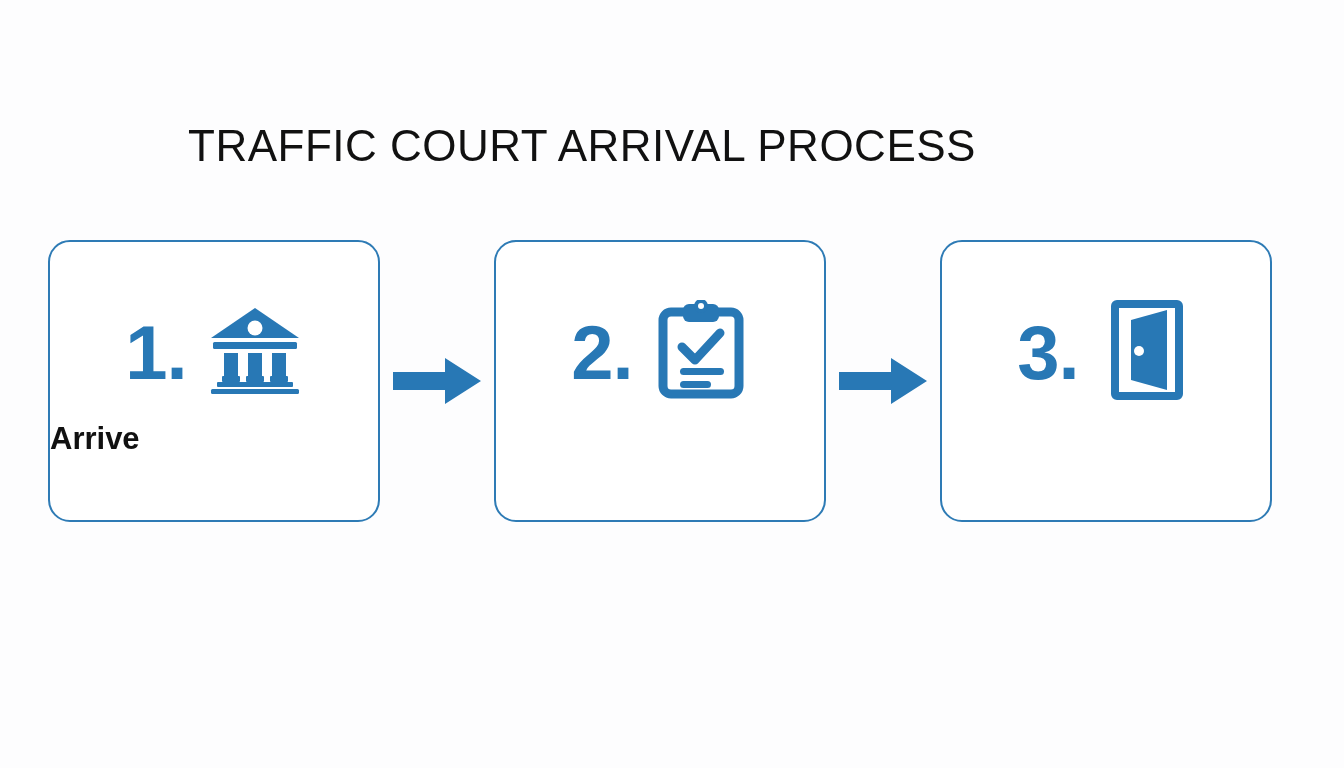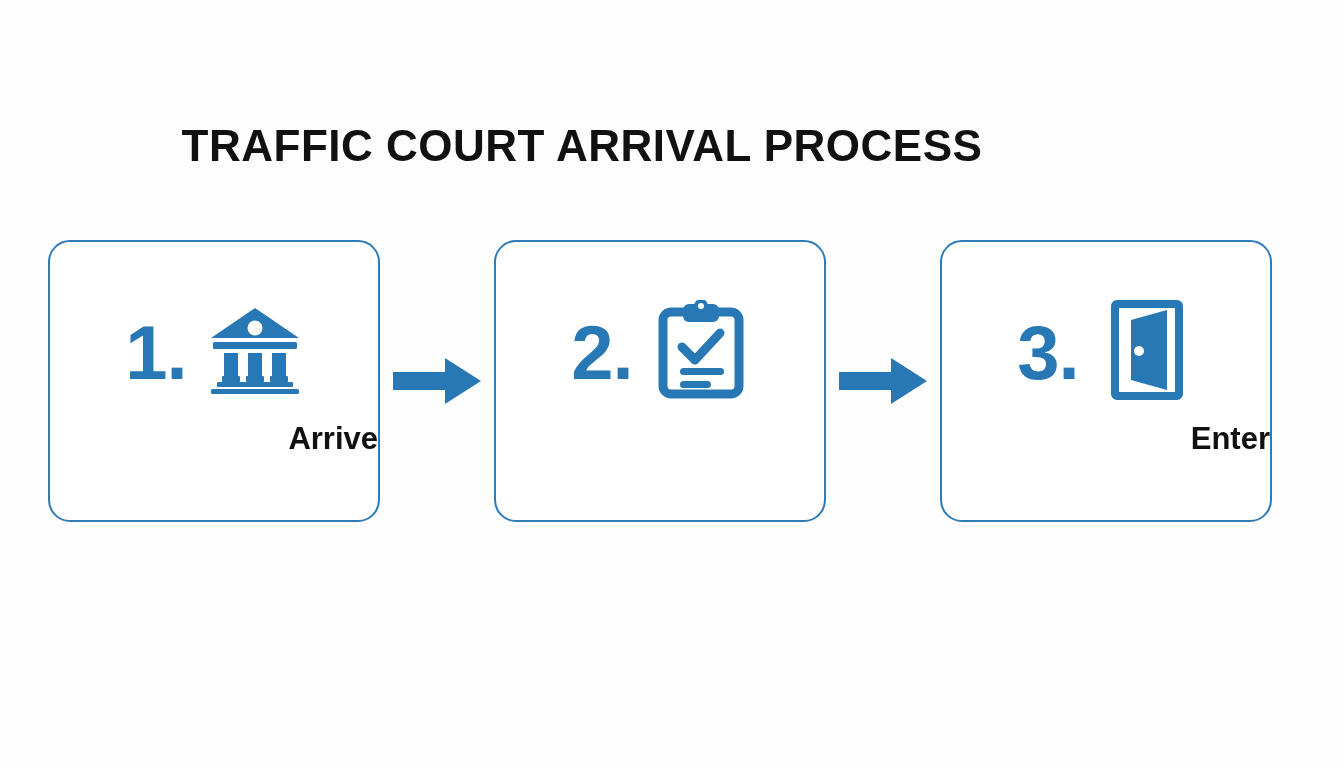--- a/index.html
+++ b/index.html
@@ -24,21 +24,21 @@
   }
 
   
   .title {
     position: absolute;
     top: 118px;
     left: 0;
     width: 1164px;
     text-align: center;
     font-size: 44px;
-    font-weight: bold;
+    font-weight: normal;
     letter-spacing: 0.5px;
     color: #111111;
     line-height: 56px;
     white-space: nowrap;
   }
 
   
   .flow {
     position: absolute;
     top: 240px;
@@ -93,21 +93,21 @@
     justify-content: center;
   }
 
   .step-icon svg { display: block; }
 
   .card-label {
     position: absolute;
     left: 0;
     top: 178px;
     width: 100%;
-    text-align: right;
+    text-align: left;
     font-size: 31px;
     font-weight: bold;
     color: #111111;
     line-height: 38px;
     white-space: nowrap;
   }
 
   
   .arrow {
     flex: 0 0 auto;
@@ -196,17 +196,16 @@
           <svg width="72" height="100" viewBox="0 0 72 100" aria-hidden="true">
 
             <rect x="4" y="4" width="64" height="92" rx="2" fill="none" stroke="#2878b5" stroke-width="8"></rect>
 
             <path d="M20 20 L56 10 L56 90 L20 80 Z" fill="#2878b5"></path>
 
             <circle cx="28" cy="51" r="5" fill="#ffffff"></circle>
           </svg>
         </div>
       </div>
-      <div class="card-label">Enter</div>
     </div>
 
   </div>
 </div>
 
 </body></html>

